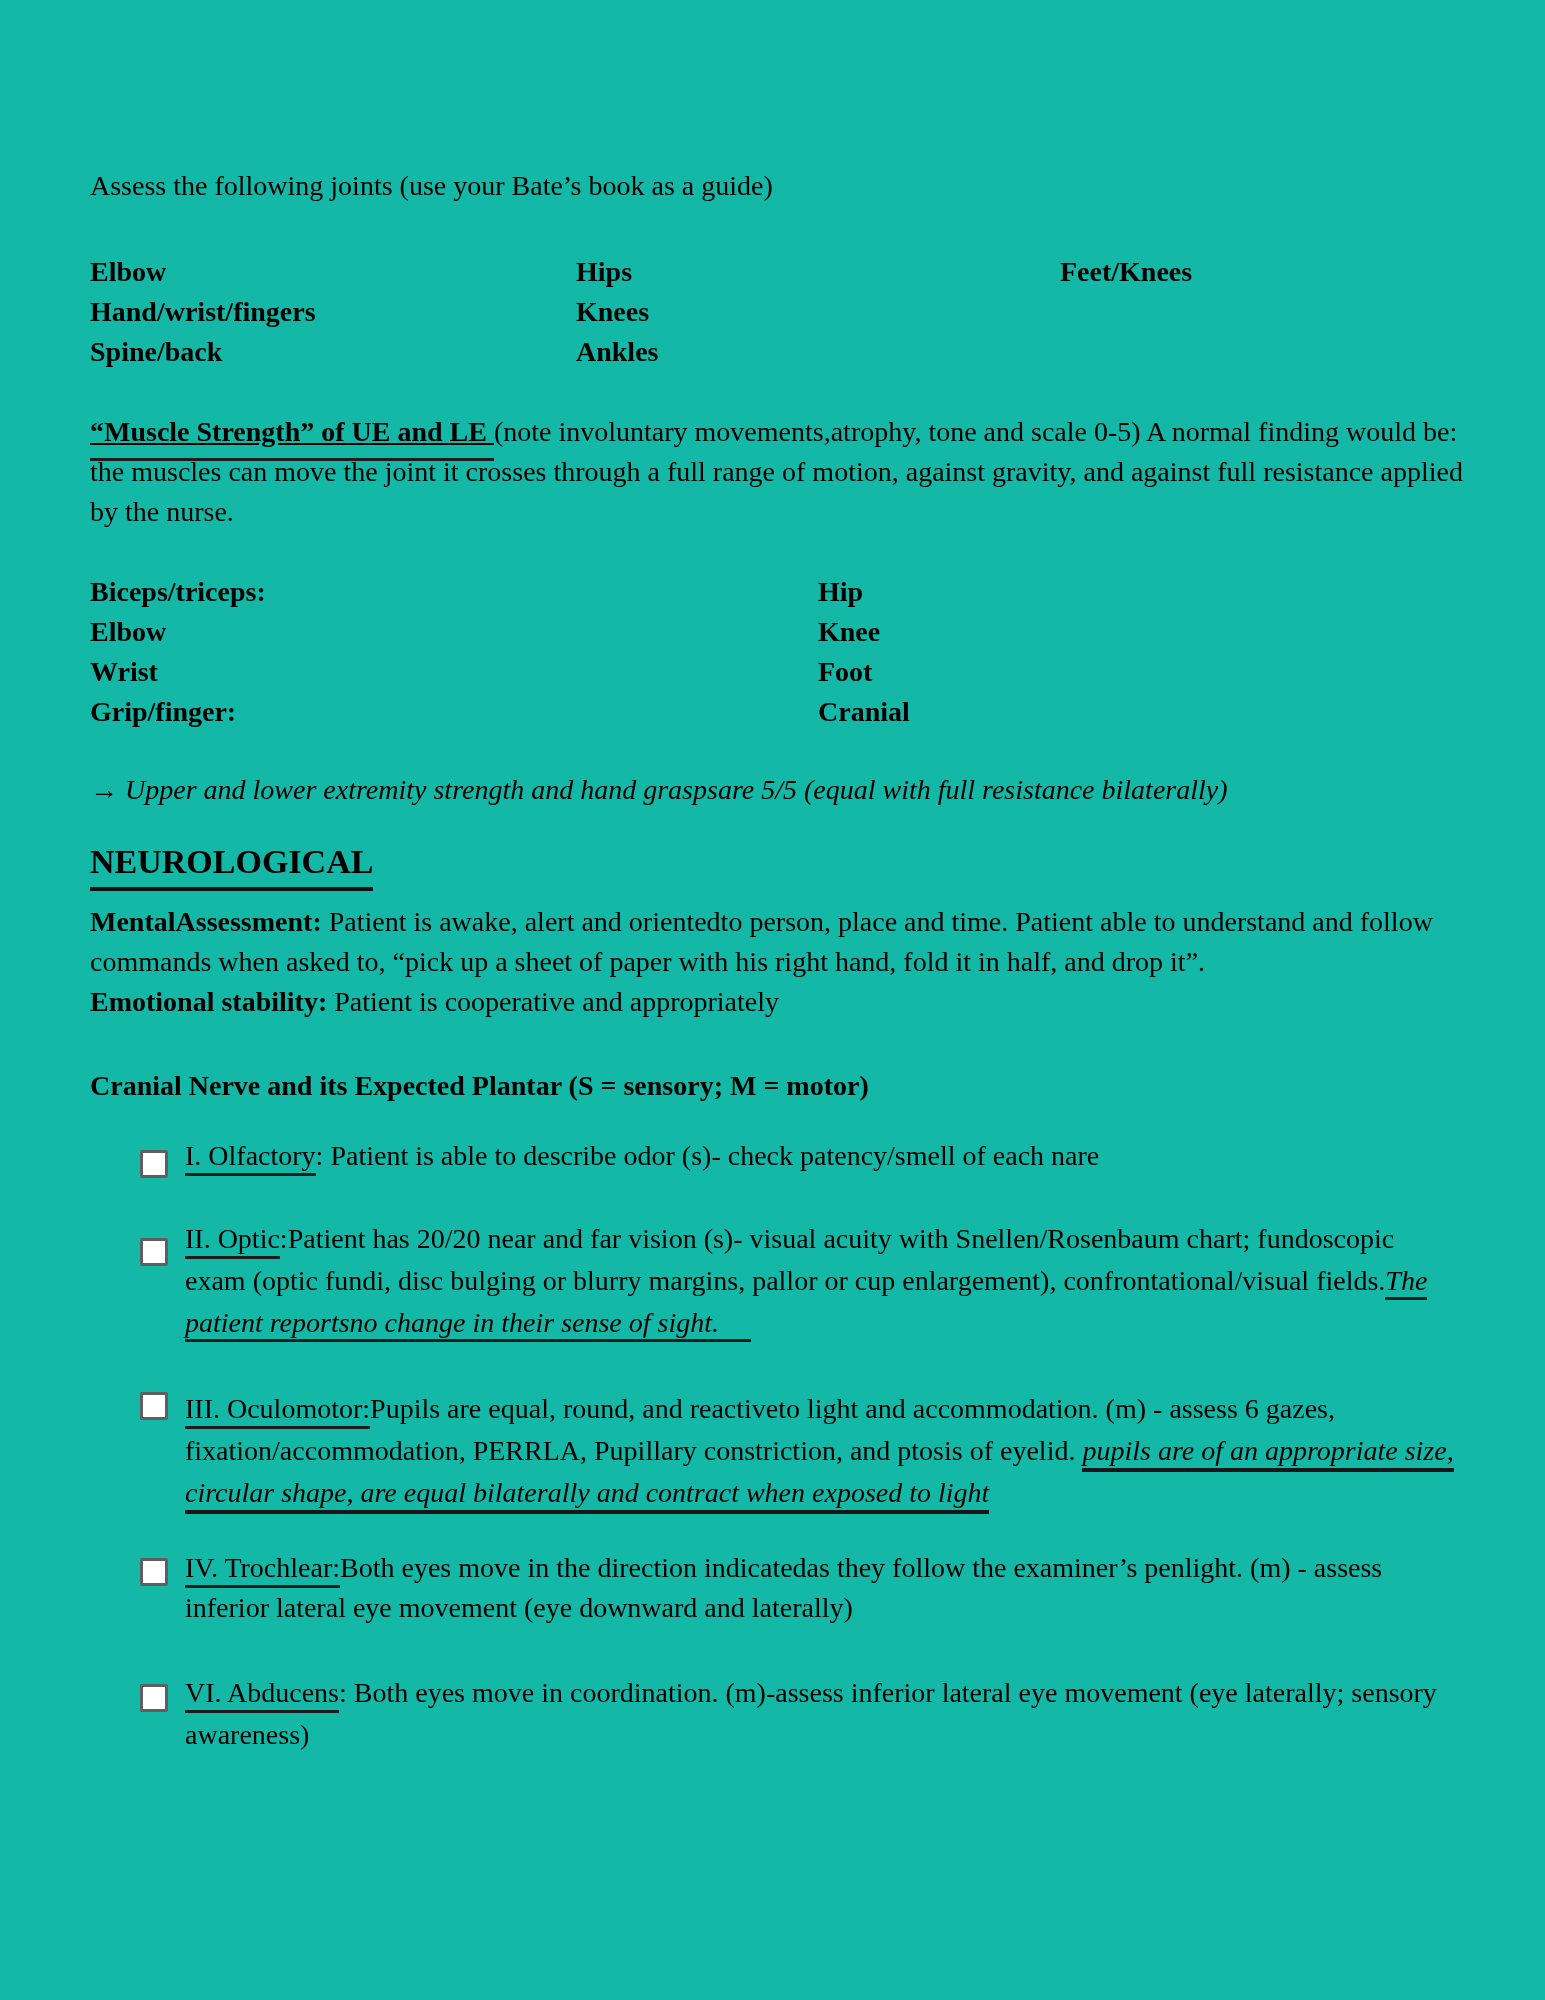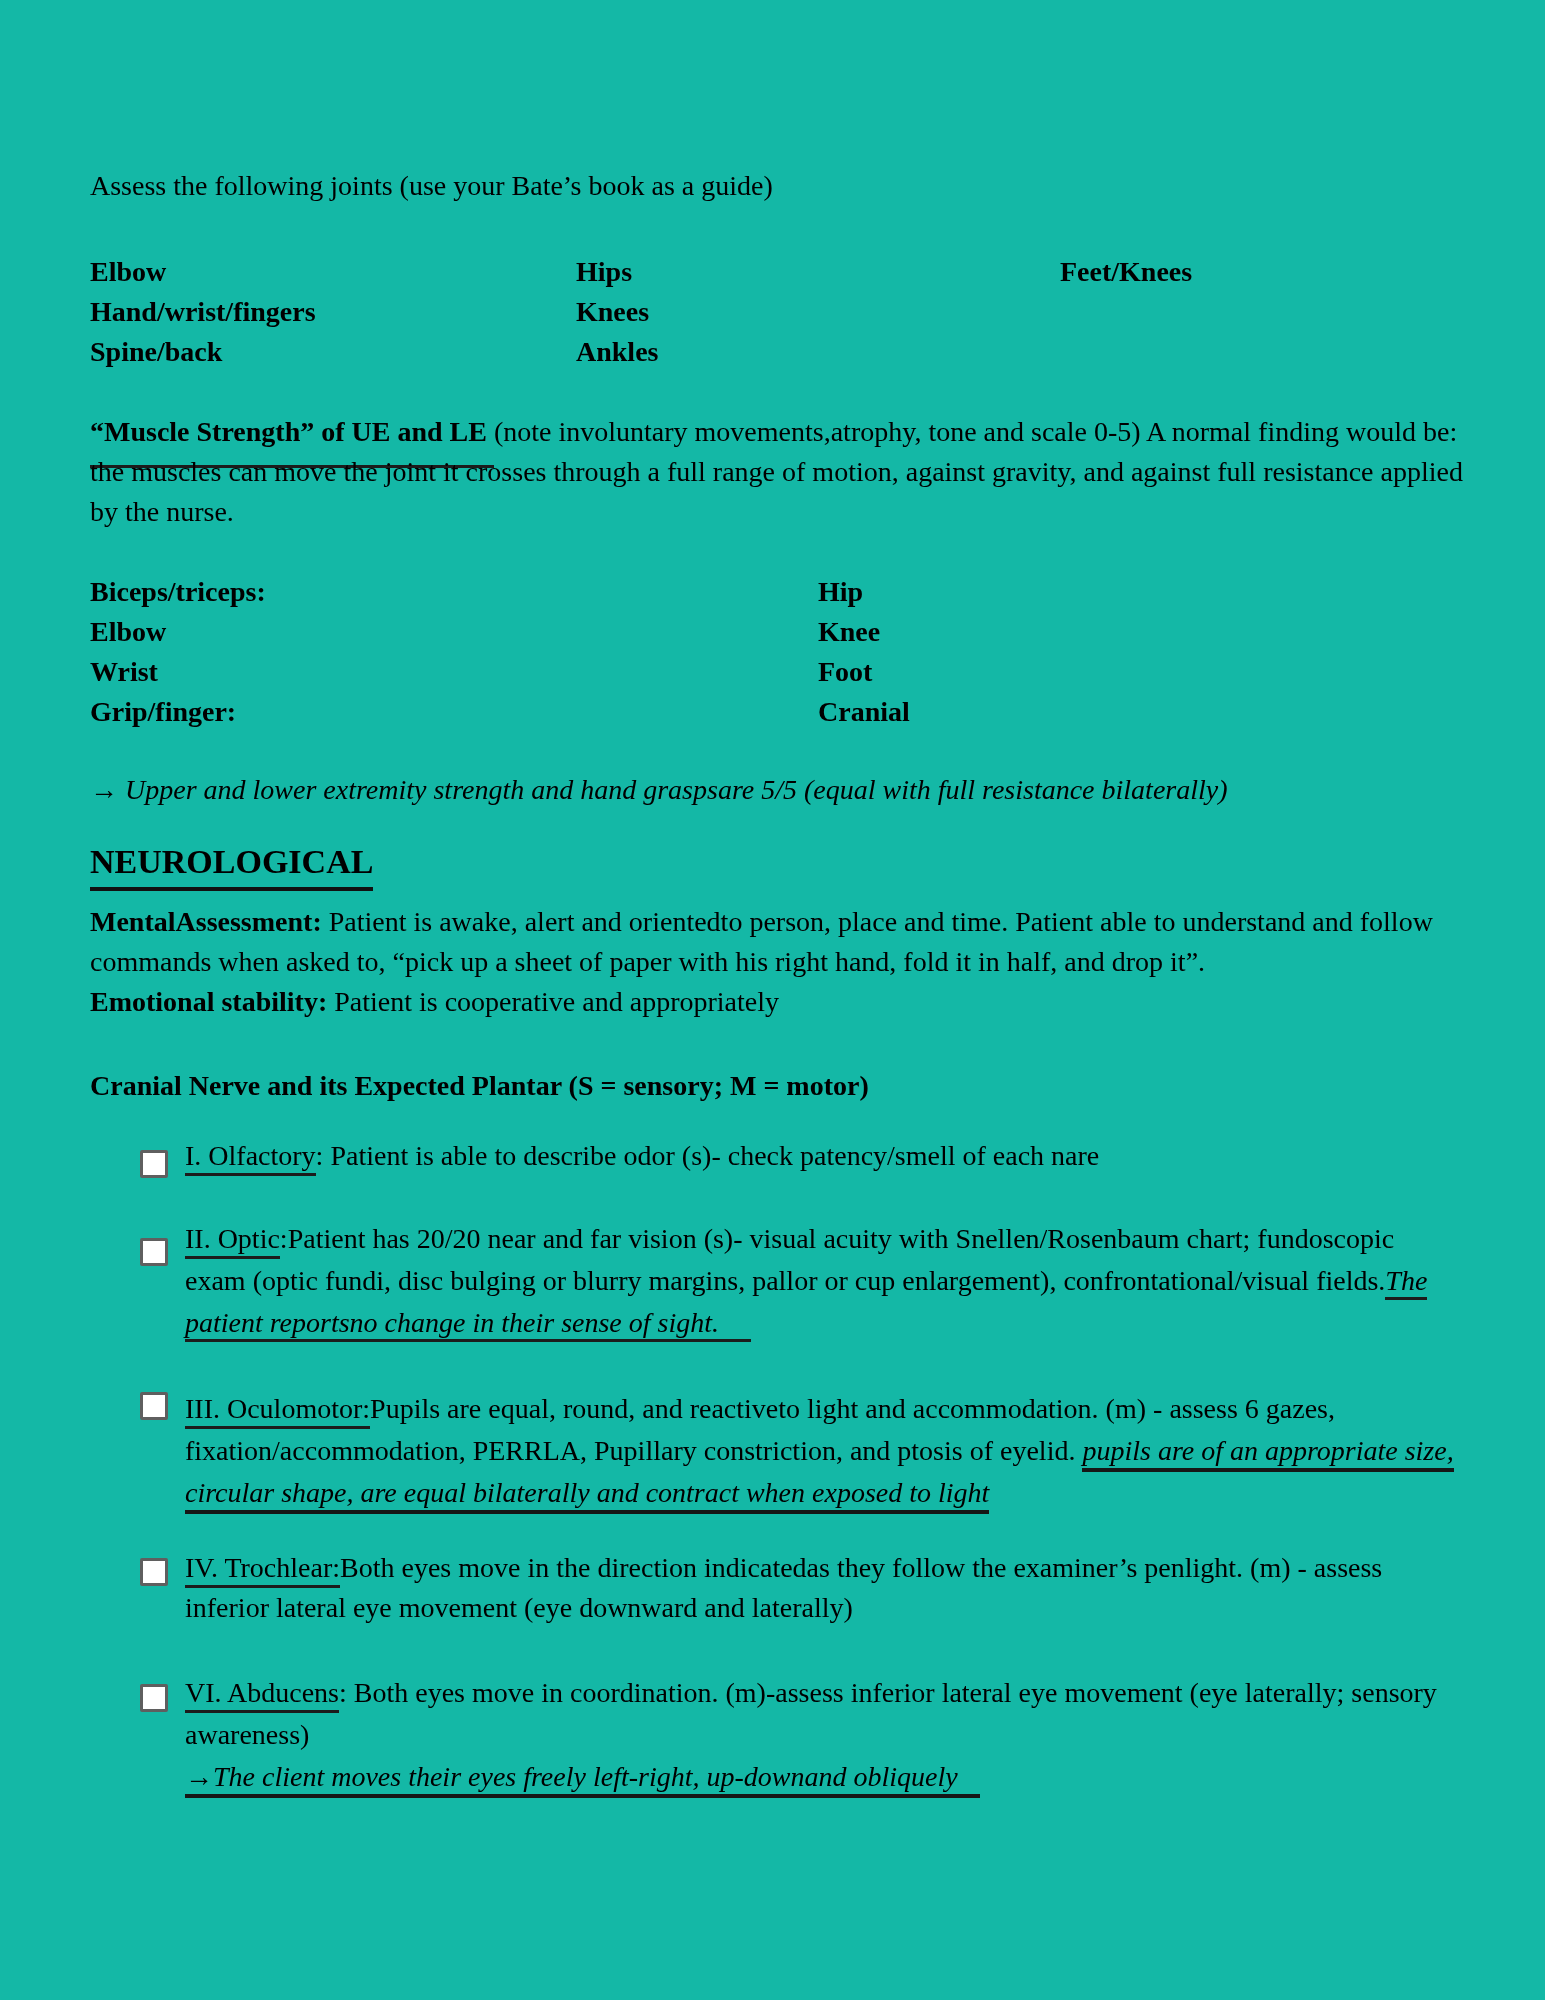--- a/index.html
+++ b/index.html
@@ -12,21 +12,21 @@
     font-family:"Liberation Serif","DejaVu Serif",serif;
     font-size:28px;
     line-height:40px;
     overflow:hidden;
   }
   .abs { position:absolute; }
   .b { font-weight:bold; }
   .i { font-style:italic; }
   .para { left:90px; width:1382px; }
   .item { left:185px; width:1272px; line-height:42px; }
-  .ul-head { border-bottom:3px solid #1c1c1c; padding-bottom:18px; }
+  .ul-head { border-bottom:3px solid #1c1c1c; padding-bottom:11px;text-decoration:underline; }
   .cn-name { border-bottom:3px solid #1c1c1c; padding-bottom:2px;font-family:Liberation Serif, serif; }
   .note-ul { font-style:italic; border-bottom:3px solid #1c1c1c; padding-bottom:1px; }
   .note-ul-thick { font-style:italic; border-bottom:4px solid #161616; padding-bottom:2px; }
   .pad-r-32 { padding-right:32px; }
   .pad-r-22 { padding-right:22px; }
   .neuro-h {
     font-size:34px;
     font-weight:bold;
     line-height:44px;
     border-bottom:4px solid #111111;
@@ -101,16 +101,15 @@
 
   <span class="checkbox" style="top:1392px"></span>
   <div class="abs item" style="top:1388px"><span class="cn-name">III. Oculomotor:</span><span>Pupils are equal, round, and reactiveto light and accommodation. (m) - assess 6 gazes, fixation/accommodation, PERRLA, Pupillary constriction, and ptosis of eyelid. </span><span class="note-ul-thick">pupils are of an appropriate size, circular shape, are equal bilaterally and contract when exposed to light</span></div>
 
   <span class="checkbox" style="top:1558px"></span>
   <div class="abs item" style="top:1548px; line-height:40px"><span class="cn-name">IV. Trochlear:</span><span>Both eyes move in the direction indicatedas they follow the examiner’s penlight. (m) - assess inferior lateral eye movement (eye downward and laterally)</span></div>
 
   <span class="checkbox" style="top:1684px"></span>
   <div class="abs item" style="top:1672px">
     <span class="cn-name">VI. Abducens</span><span>: Both eyes move in coordination. (m)-assess inferior lateral eye movement (eye laterally; sensory awareness)</span>
-    <div><span class="note-ul-thick pad-r-22">→The client moves their eyes freely left-right, up-downand obliquely</span></div>
   </div>
 
 </div>
 
 </body></html>

